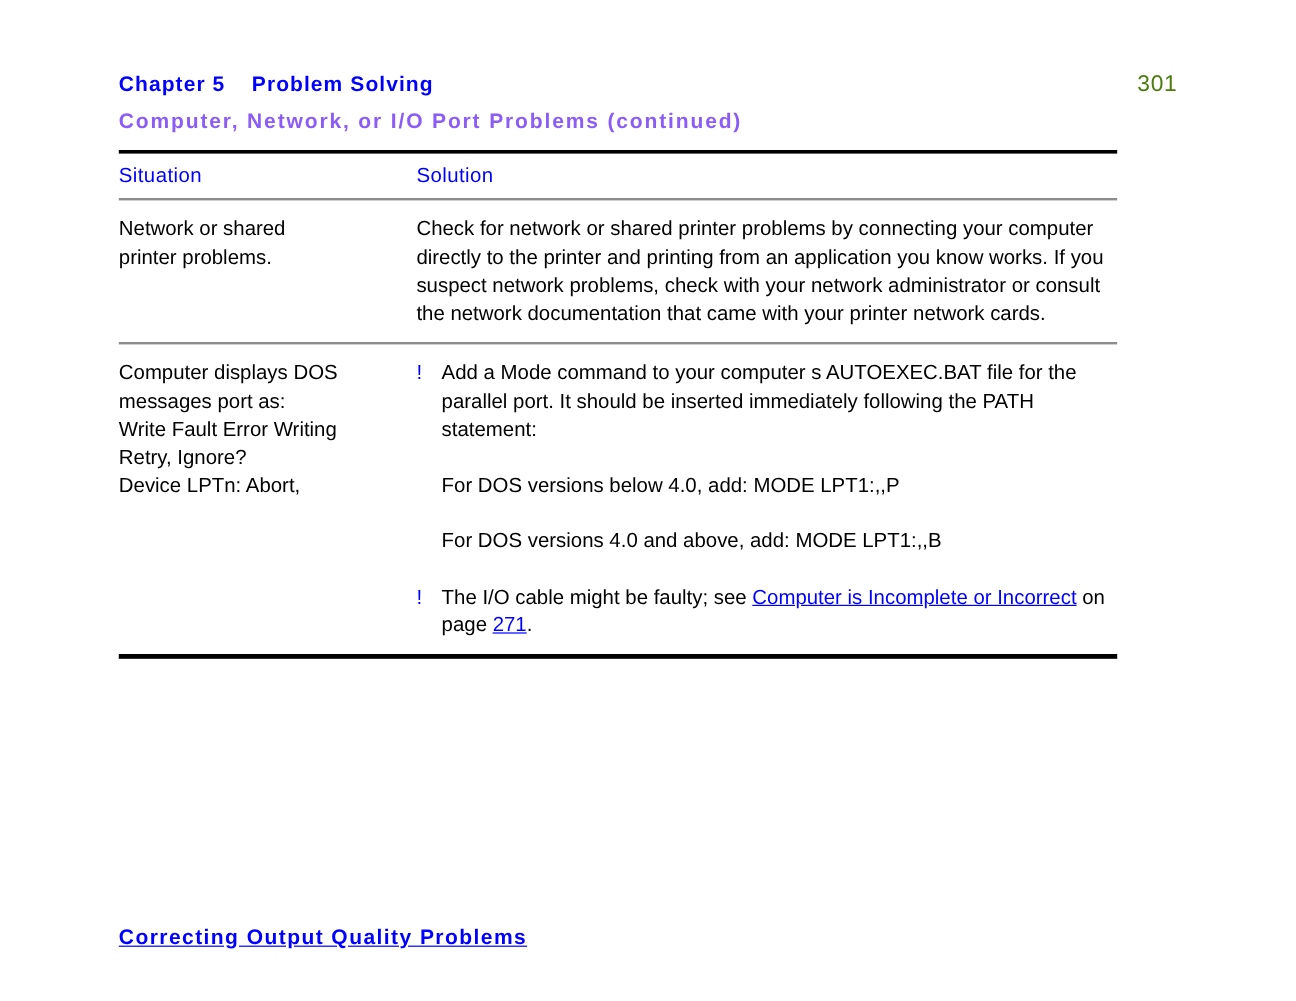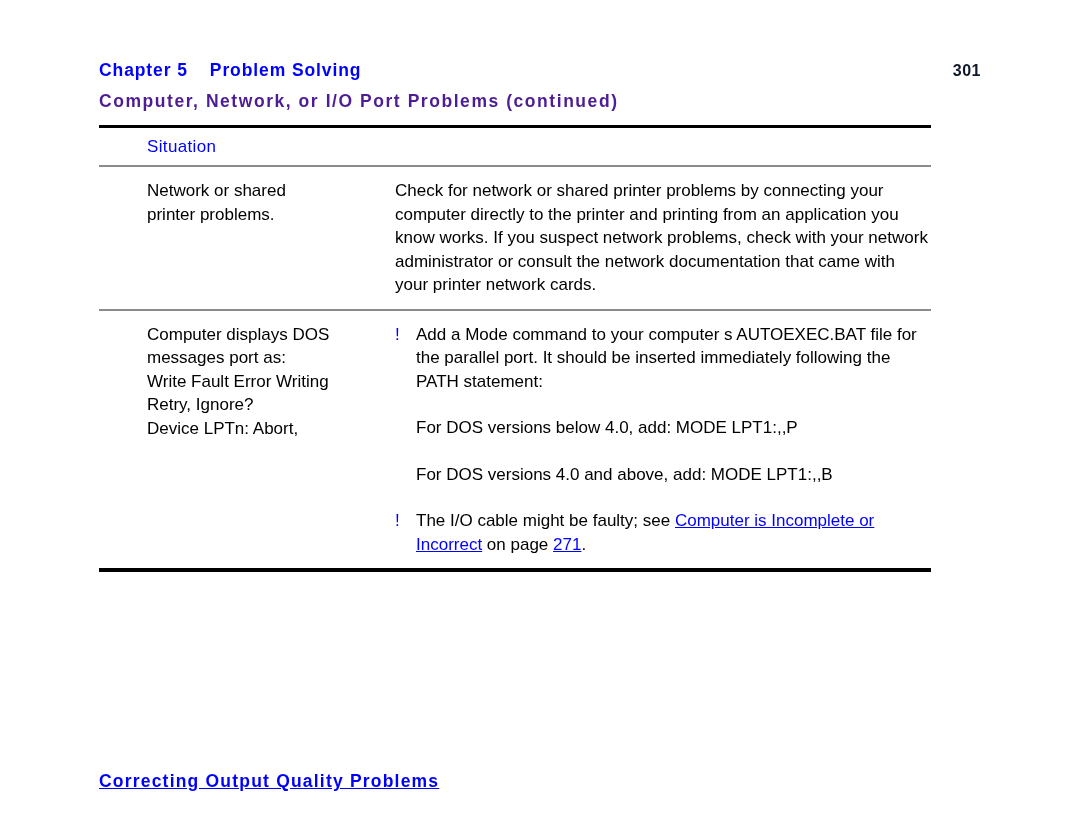--- a/index.html
+++ b/index.html
@@ -37,31 +37,31 @@
     font-size: 17.5px;
     font-weight: bold;
     letter-spacing: 0.9px;
     white-space: nowrap;
   }
   .chapter-line .chap-gap {
     display: inline-block;
     width: 22px;
   }
   .page-number {
-    color: #0f172a;
-    font-size: 16px;
-    font-weight: bold;
+    color: #4d7c0f;
+    font-size: 19px;
+    font-weight: normal;
     letter-spacing: 0.5px;
   }
 
   .section-heading {
     position: absolute;
     left: 99px;
     top: 91px;
-    color: #4c1d95;
+    color: #8b5cf6;
     font-size: 17.5px;
     font-weight: bold;
     letter-spacing: 1.55px;
     white-space: nowrap;
   }
 
   
   .table {
     position: absolute;
     left: 99px;
@@ -84,21 +84,20 @@
     width: 832px;
   }
 
   .thead {
     display: flex;
     padding: 9px 0 8px 0;
   }
   .col-situation {
     width: 248px;
     flex: 0 0 248px;
-    margin-left: 48px;
   }
   .col-solution {
     flex: 1 1 auto;
   }
   .th-text {
     color: #0000ff;
     font-size: 17px;
     letter-spacing: 0.35px;
   }
 
@@ -178,20 +177,23 @@
 
   <div class="section-heading">Computer, Network, or I/O Port Problems (continued)</div>
 
   <div class="table">
 
     <div class="rule-thick-top"></div>
 
     <div class="thead">
       <div class="col-situation">
         <span class="th-text">Situation</span>
+      </div>
+      <div class="col-solution">
+        <span class="th-text">Solution</span>
       </div>
     </div>
 
     <div class="rule-thin"></div>
 
     <div class="trow">
       <div class="col-situation cell">
         <p>Network or shared</p>
         <p>printer problems.</p>
       </div>

